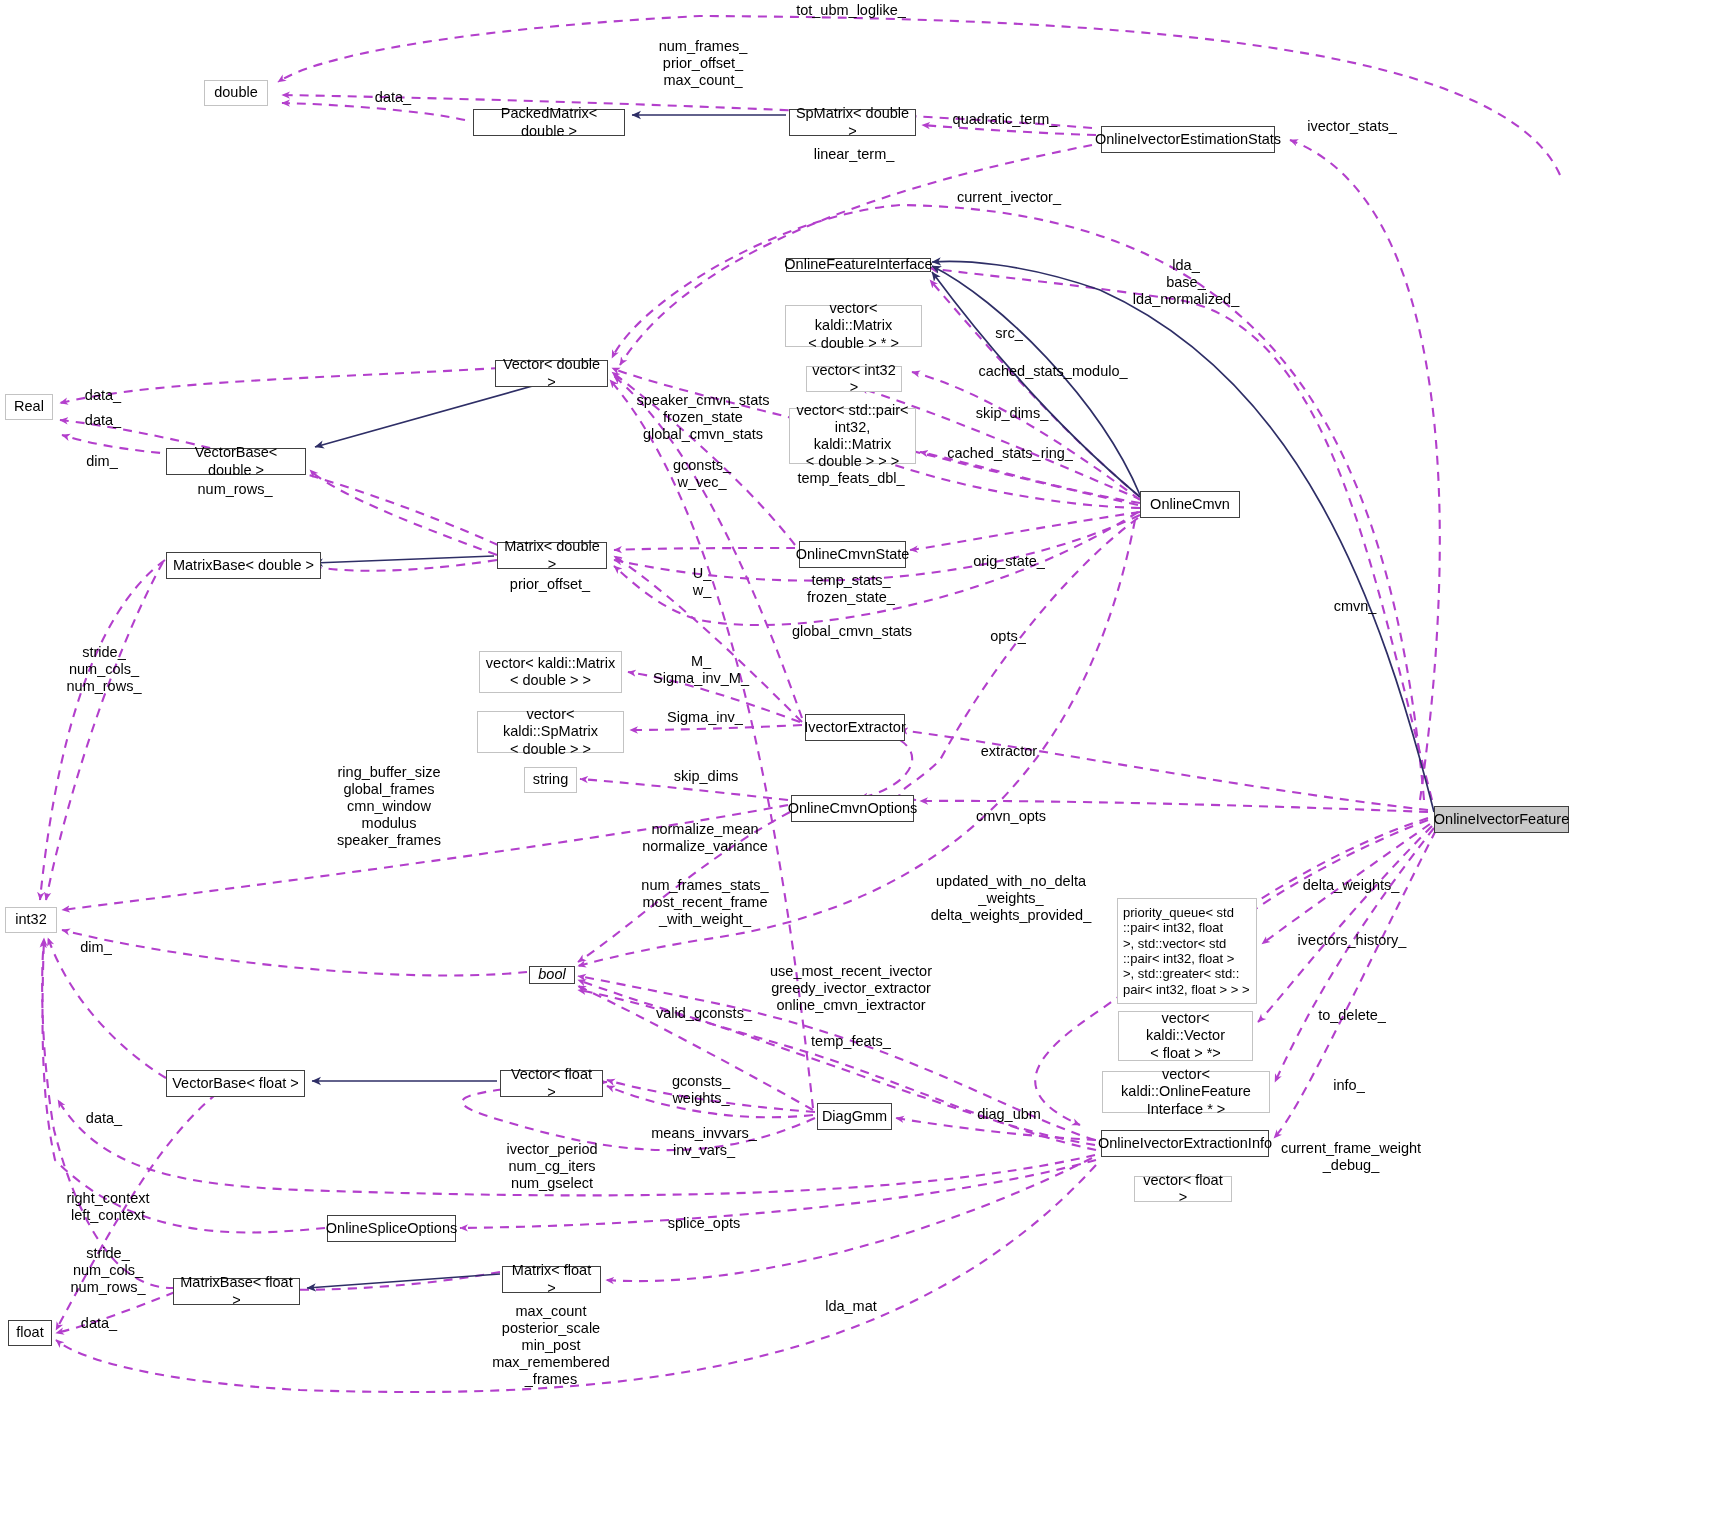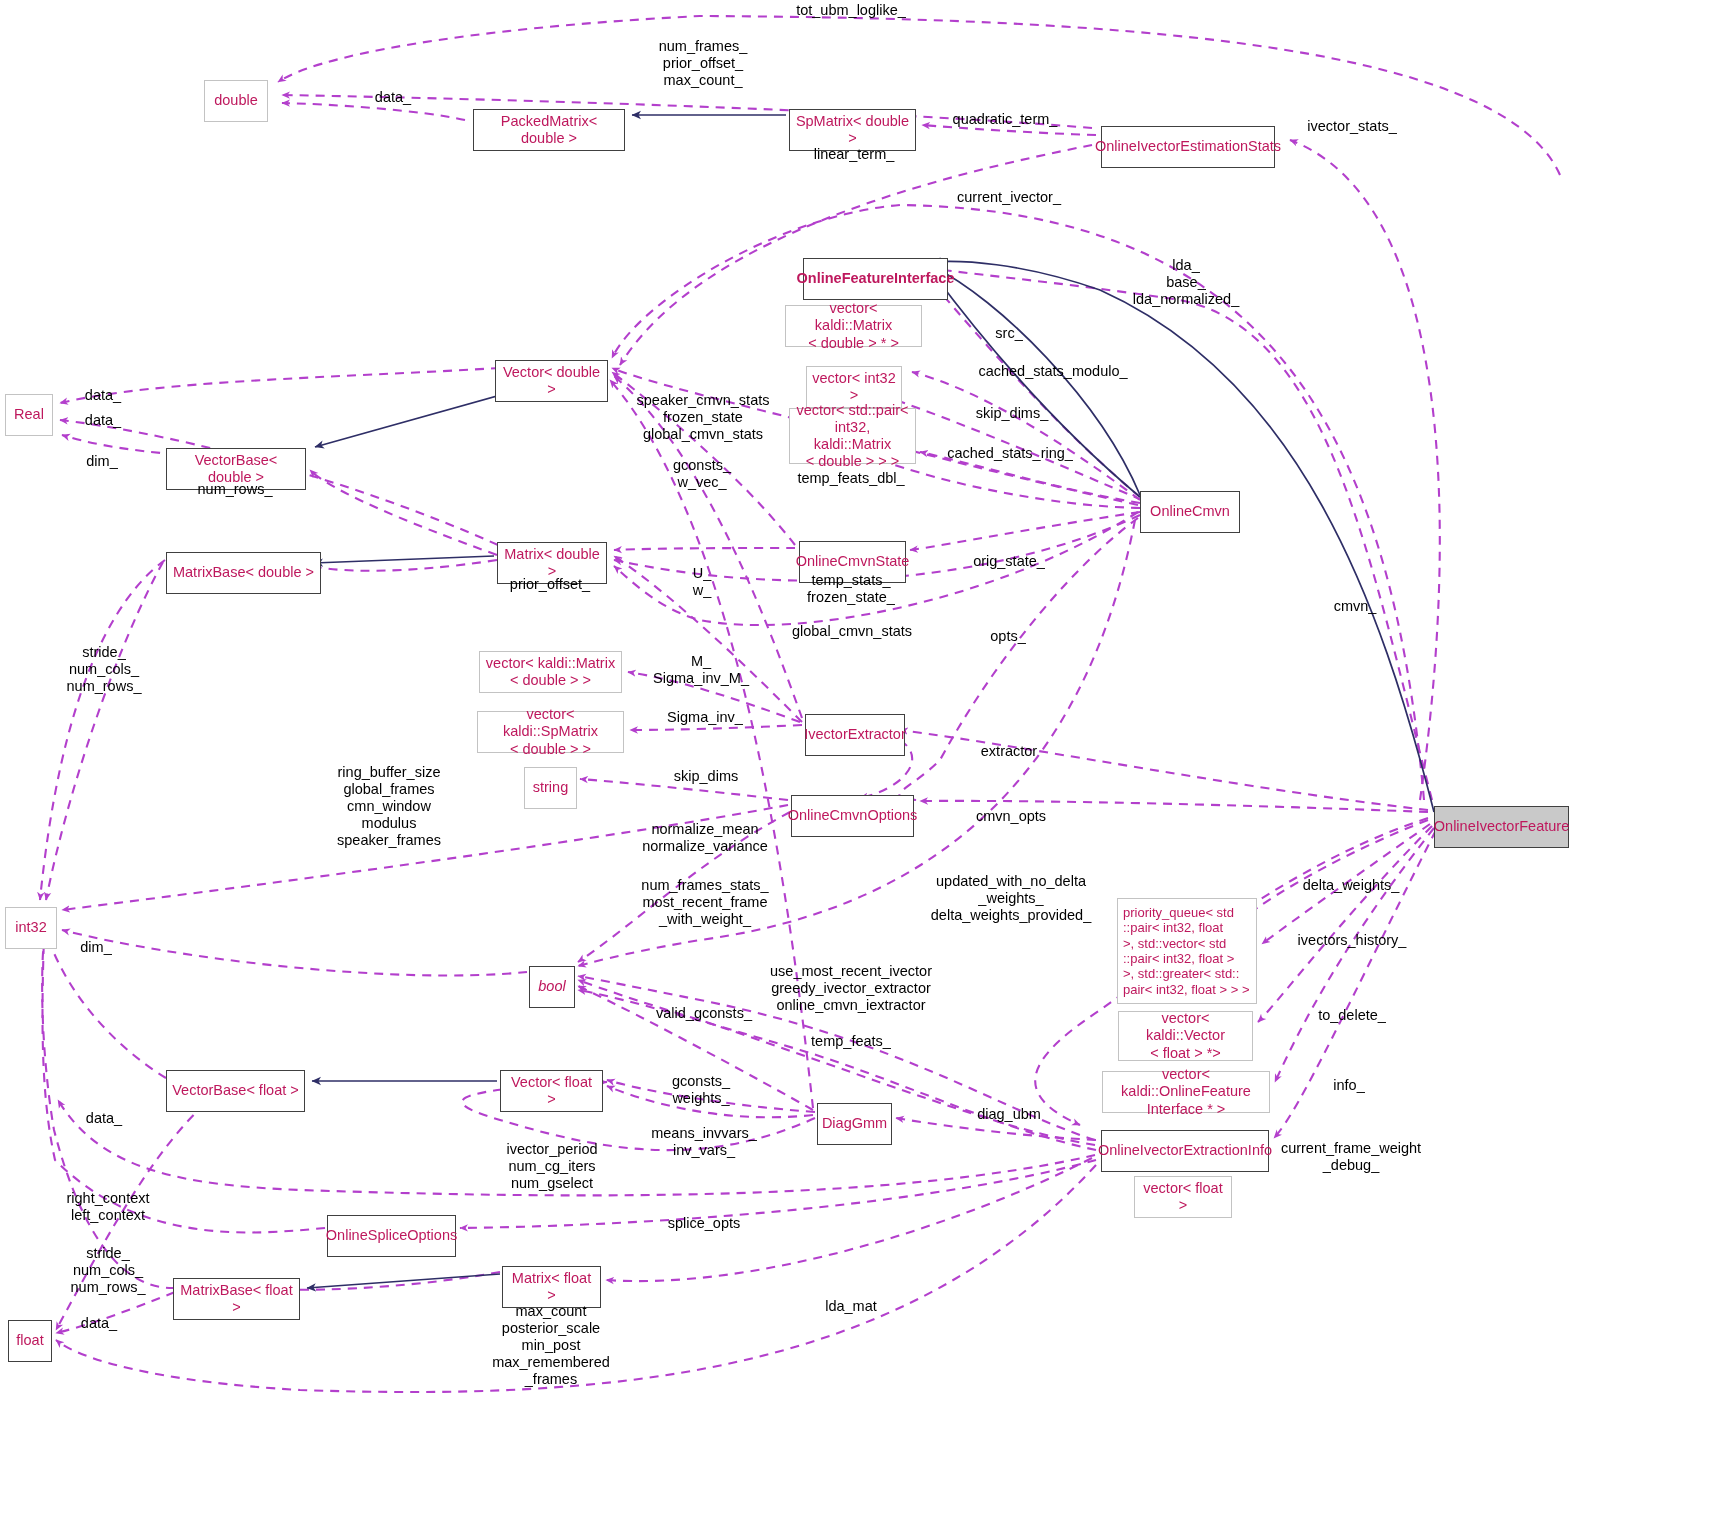--- a/index.html
+++ b/index.html
@@ -11,24 +11,24 @@
     overflow:hidden;
   }
   svg#edges{position:absolute;left:0;top:0;width:1725px;height:1525px;pointer-events:none;}
   .node{
     position:absolute;
     box-sizing:border-box;
     display:flex;align-items:center;justify-content:center;
     text-align:center;
     background:#ffffff;
     font-size:14.5px;
-    color:#be185d;
+    color:#000000;
     line-height:1.18;
     white-space:pre-line;
-    padding:20px 5px;
+    padding:4px 5px;
   }
   .node.solid{border:1.4px solid #404040;}
   .node.light{border:1.1px solid #c3c3c3;}
   .node.highlight{border:1.4px solid #404040;background:#c9c9c9;}
   .elabel{
     position:absolute;
     font-size:14.5px;
     color:#000000;
     line-height:1.18;
     text-align:center;
@@ -178,21 +178,21 @@
       <path d="M1140,497 C1060,430 990,350 932,272"></path>
       <path d="M1140,495 C1100,400 1000,300 932,266"></path>
       <path d="M1434,812 C1380,600 1300,380 1100,290 C1020,262 960,260 932,262"></path>
     </g>
   </svg>
 
   <div class="node light" style="left:204px;top:80px;width:64px;height:26px;">double</div>
   <div class="node solid" style="left:473px;top:109px;width:152px;height:27px;">PackedMatrix&lt; double &gt;</div>
   <div class="node solid" style="left:789px;top:109px;width:127px;height:27px;">SpMatrix&lt; double &gt;</div>
   <div class="node solid" style="left:1101px;top:126px;width:174px;height:27px;">OnlineIvectorEstimationStats</div>
-  <div class="node solid" style="left:803px;top:258px;width:145px;height:27px;font-weight:bold;">OnlineFeatureInterface</div>
+  <div class="node solid" style="left:786px;top:258px;width:145px;height:14px;">OnlineFeatureInterface</div>
   <div class="node light" style="left:785px;top:305px;width:137px;height:42px;">vector&lt; kaldi::Matrix
 &lt; double &gt; * &gt;</div>
   <div class="node light" style="left:806px;top:366px;width:96px;height:26px;">vector&lt; int32 &gt;</div>
   <div class="node light" style="left:789px;top:408px;width:127px;height:56px;">vector&lt; std::pair&lt;
 int32, kaldi::Matrix
 &lt; double &gt; &gt; &gt;</div>
   <div class="node solid" style="left:495px;top:360px;width:113px;height:27px;">Vector&lt; double &gt;</div>
   <div class="node light" style="left:5px;top:394px;width:48px;height:26px;">Real</div>
   <div class="node solid" style="left:166px;top:448px;width:140px;height:27px;">VectorBase&lt; double &gt;</div>
   <div class="node solid" style="left:1140px;top:491px;width:100px;height:27px;">OnlineCmvn</div>

